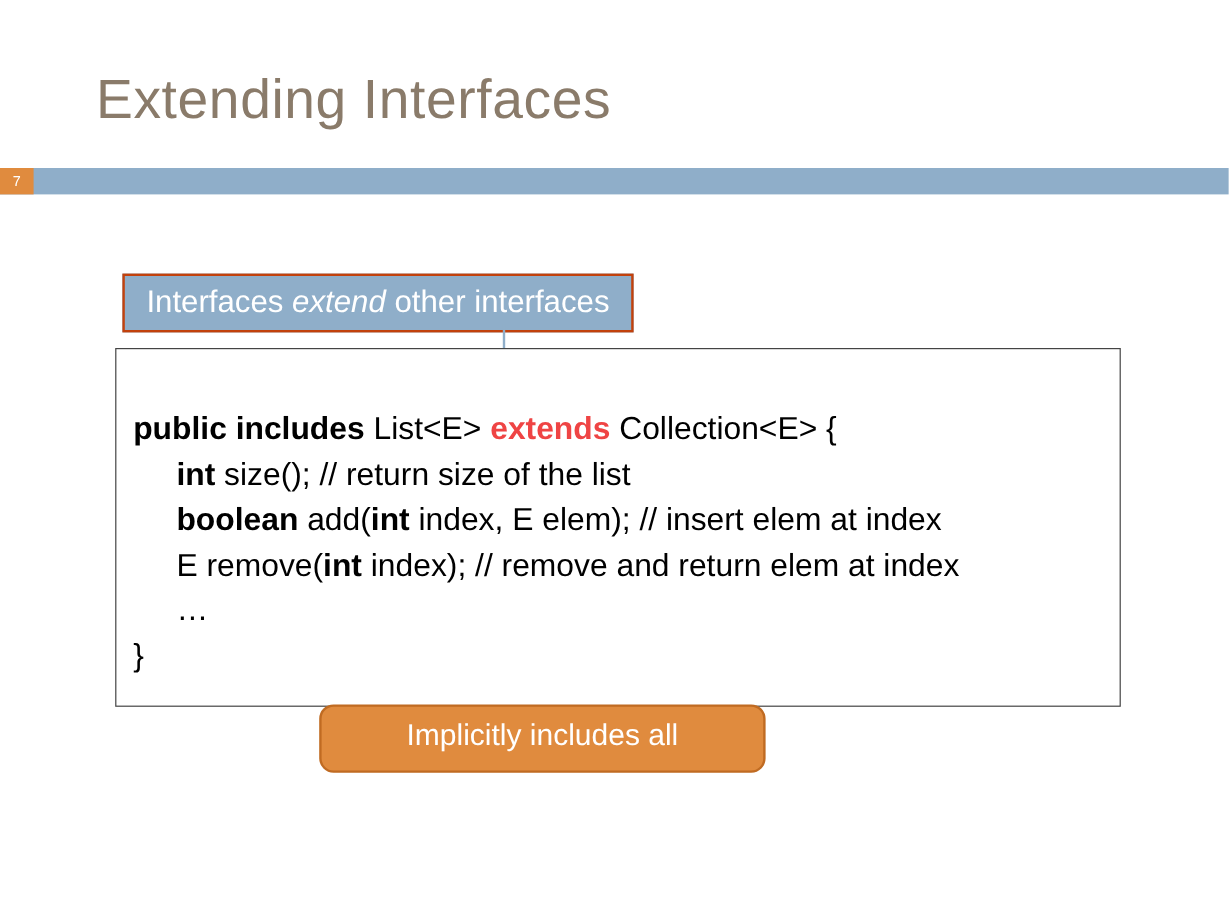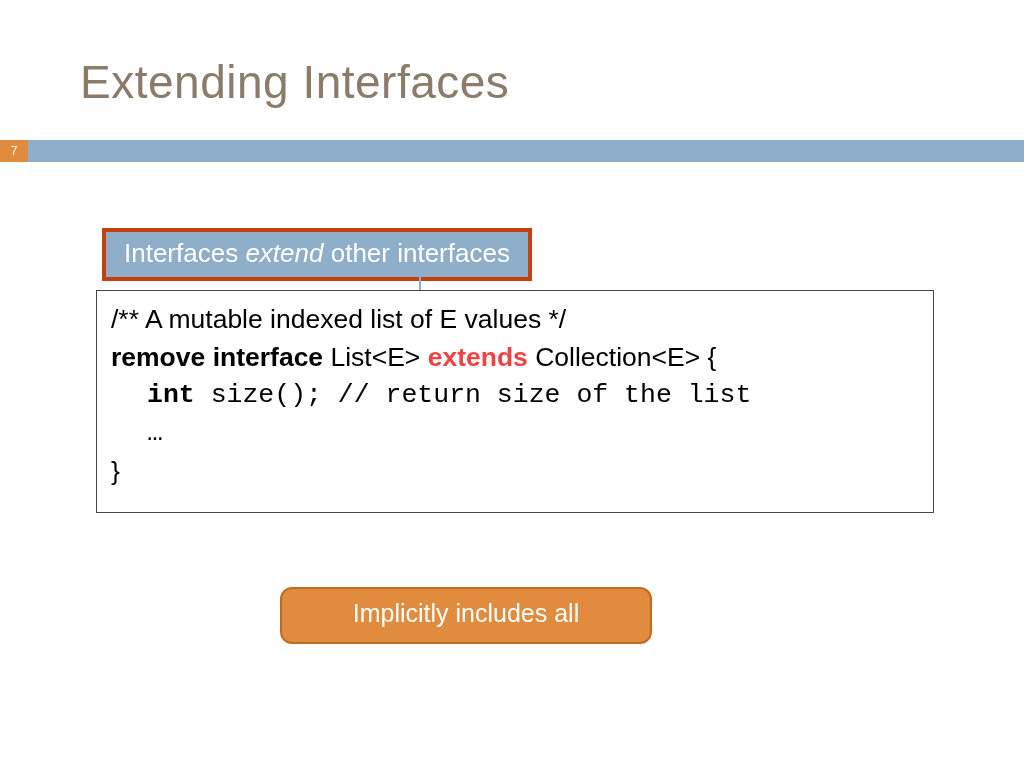--- a/index.html
+++ b/index.html
@@ -34,21 +34,21 @@
     color: #fff;
     font-size: 12px;
     line-height: 22px;
     text-align: center;
   }
 
   .callout-top {
     position: absolute;
     left: 102px; top: 228px;
     background: #8faec9;
-    border: 4px solid #c2410c;
+    border: 2px solid #c2410c;
     color: #fff;
     font-size: 26px;
     padding: 6px 18px 8px 18px;
     white-space: nowrap;
   }
   .callout-top .it { font-style: italic; }
 
   .callout-top-line {
     position: absolute;
     left: 419px; top: 270px;
@@ -61,27 +61,27 @@
     left: 96px; top: 290px;
     width: 838px;
     border: 1px solid #444;
     padding: 10px 14px 22px 14px;
     font-size: 26.5px;
     color: #000;
     line-height: 1.43;
     font-family: "Segoe UI", "Helvetica Neue", Arial, sans-serif;
     background: #fff;
   }
-  .code-box .ind { padding-left: 36px; display: block; font-family: Liberation Mono, monospace; }
+  .code-box .ind { padding-left: 36px; display: block; }
   .code-box b { font-weight: 700; }
   .kw-ext { color: #ef4444; font-weight: 700; }
 
   .callout-bot {
     position: absolute;
-    left: 280px; top: 587px;
+    left: 266px; top: 587px;
     width: 372px;
     background: #e08b3e;
     border: 2px solid #c06b22;
     border-radius: 12px;
     color: #fff;
     font-size: 25px;
     text-align: center;
     padding: 8px 16px 12px 16px;
     line-height: 1.3;
   }
@@ -96,23 +96,25 @@
   <div class="bar-blue"></div>
   <div class="bar-orange"></div>
   <div class="page-num">7</div>
 
   <div class="callout-top">
     <span>Interfaces </span><span class="it">extend</span><span> other interfaces</span>
   </div>
   <div class="callout-top-line"></div>
 
   <div class="code-box">
-    <span>/** A mutable indexed list of E values */</span><br>
-    <b>remove interface </b><span>List&lt;E&gt; </span><span class="kw-ext">extends</span><span> Collection&lt;E&gt; {</span><br>
+    <br>
+    <b>public includes </b><span>List&lt;E&gt; </span><span class="kw-ext">extends</span><span> Collection&lt;E&gt; {</span><br>
     <span class="ind"><b>int </b><span>size(); // return size of the list</span></span>
+    <span class="ind"><b>boolean </b><span>add(</span><b>int </b><span>index, E elem); // insert elem at index</span></span>
+    <span class="ind"><span>E remove(</span><b>int </b><span>index); // remove and return elem at index</span></span>
     <span class="ind">…</span>
     <span>}</span>
   </div>
 
   <div class="callout-bot">
     <span>Implicitly includes all</span><br>
   </div>
 
 </div>
 

